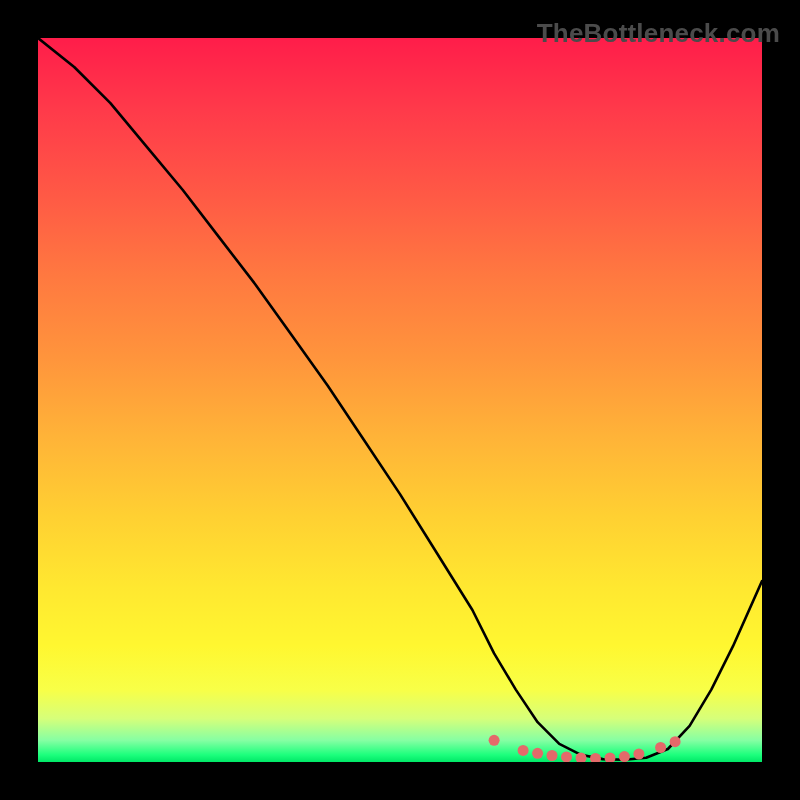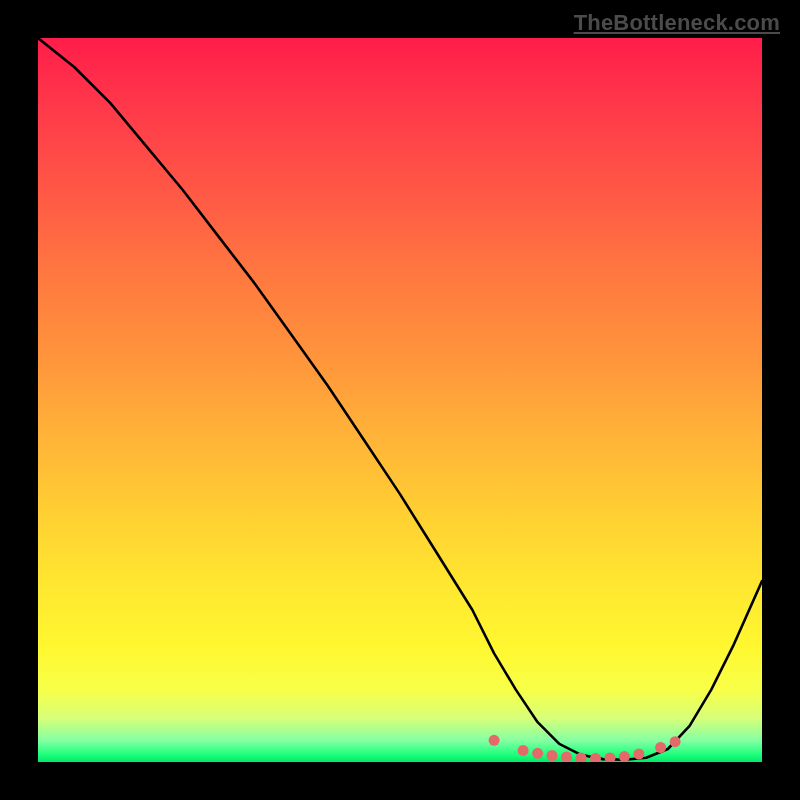--- a/index.html
+++ b/index.html
@@ -43,28 +43,27 @@
       #fff730 84%,
       #f8ff47 90%,
       #d6ff7a 94%,
       #86ffa3 97%,
       #1dff7d 99%,
       #00e867 100%
     );
   }
   .watermark {
     position: absolute;
-    top: 10px;
+    top: 18px;
     right: 20px;
     color: #4b4b4b;
-    font-size: 22px;
+    font-size: 26px;
     font-weight: 600;
     letter-spacing: 0.2px;
     user-select: none;
-    text-decoration: underline;
   }
   svg.lines {
     position: absolute;
     inset: 0;
   }
 </style>
 </head>
 <body>
 
 <div class="frame">

